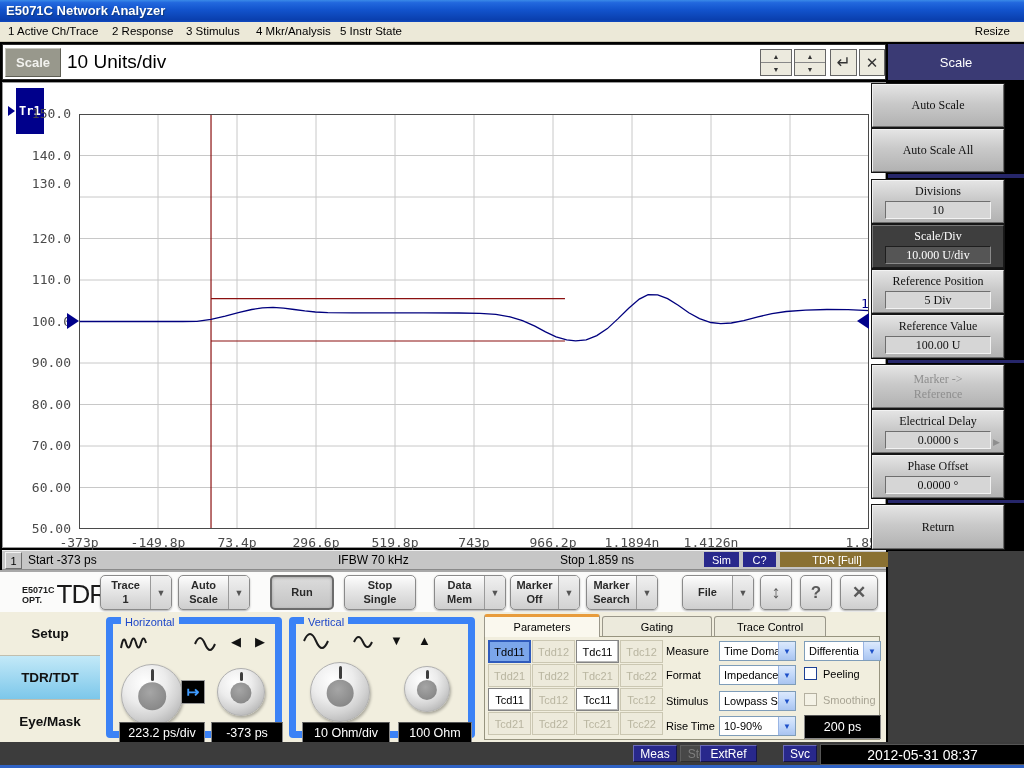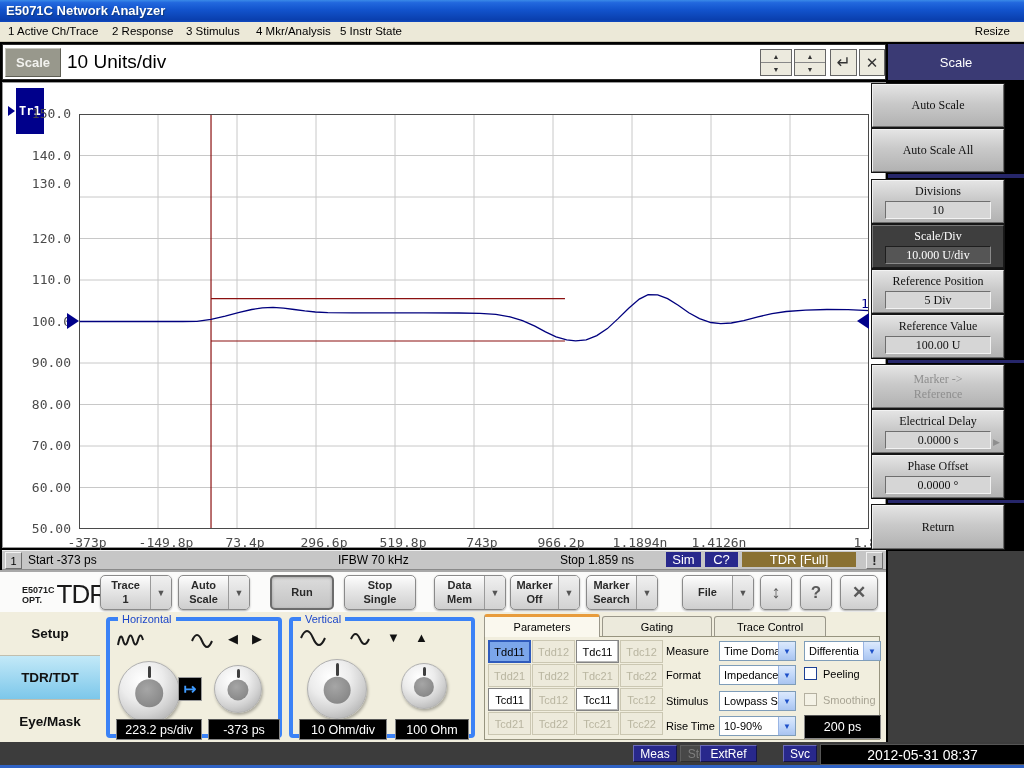--- a/index.html
+++ b/index.html
@@ -38,41 +38,41 @@
     border:1px solid #9a9a9a;box-sizing:border-box;}
   #trace-status{position:absolute;left:5px;top:5px;display:flex;align-items:center;
     font-family:"DejaVu Sans Mono",monospace;font-size:12px;color:#00008b;}
   #tr-arrow{width:0;height:0;border-top:5px solid transparent;border-bottom:5px solid transparent;
     border-left:7px solid #00008b;margin-right:1px;}
   #tr-badge{background:#00008b;color:#fff;padding:16px 3px;margin-right:6px;font-weight:bold;}
   #plot-svg{position:absolute;left:76px;top:31px;}
   #ylabels{position:absolute;left:10px;top:31px;width:58px;height:415px;}
   .ylabel{position:absolute;right:0;width:58px;text-align:right;font-family:"DejaVu Sans Mono",monospace;
     font-size:13px;color:#4a4a4a;}
-  #xlabels{position:absolute;left:84px;top:452px;width:634px;height:16px;}
+  #xlabels{position:absolute;left:76px;top:452px;width:634px;height:16px;}
   .xlabel{position:absolute;transform:translateX(-50%);font-family:"DejaVu Sans Mono",monospace;
     font-size:13px;color:#4a4a4a;white-space:nowrap;}
   #refmark-left{position:absolute;left:64px;top:230px;width:0;height:0;
     border-top:8px solid transparent;border-bottom:8px solid transparent;border-left:12px solid #00008b;}
   #refmark-right{position:absolute;left:854px;top:230px;width:0;height:0;
     border-top:8px solid transparent;border-bottom:8px solid transparent;border-right:12px solid #00008b;}
   #trace-num{position:absolute;left:858px;top:213px;font-family:"DejaVu Sans Mono",monospace;
     font-size:13px;color:#00008b;z-index:3;}
 
   
   #chstatus{position:absolute;left:2px;top:550px;width:884px;height:20px;background:#c6c6c6;
     border-top:1px solid #efefef;border-bottom:1px solid #8a8a8a;box-sizing:border-box;font-size:12px;color:#000;}
   #ch-num{position:absolute;left:3px;top:1px;width:15px;height:15px;background:#c6c6c6;
     border:1px solid;border-color:#f2f2f2 #6e6e6e #6e6e6e #f2f2f2;font-size:11px;
     display:flex;align-items:center;justify-content:center;}
   #ch-start{position:absolute;left:26px;top:2px;}
   #ch-ifbw{position:absolute;left:336px;top:2px;}
   #ch-stop{position:absolute;left:558px;top:2px;}
-  .badge{position:absolute;top:1px;height:15px;color:#fff;font-size:13px;
-    display:flex;align-items:center;justify-content:center;}
+  .badge{position:absolute;top:1px;height:15px;color:#fff;font-size:11px;
+    display:flex;align-items:center;justify-content:center;margin-left:38px;}
   #bdg-sim{left:664px;width:35px;background:#28288c;}
   #bdg-cq{left:703px;width:33px;background:#28288c;}
   #bdg-tdr{left:740px;width:114px;background:#8a7132;text-align:right;}
   #bdg-bang{left:864px;width:15px;background:#c6c6c6;color:#222;
     border:1px solid;border-color:#f0f0f0 #707070 #707070 #f0f0f0;font-weight:bold;}
 
   
   #toolbar{position:absolute;left:0;top:570px;width:886px;height:42px;background:#fbfbfa;
     border-top:2px solid #a8a8a8;box-sizing:border-box;}
   #tdr-logo{position:absolute;left:22px;top:7px;display:flex;align-items:center;color:#1a1a1a;}
@@ -97,21 +97,21 @@
   #tb-updown{left:760px;width:32px;font-size:18px;}
   #tb-help{left:800px;width:32px;font-size:17px;}
   #tb-close{left:840px;width:38px;font-size:17px;}
 
   
   #bottompanel{position:absolute;left:0;top:612px;width:886px;height:130px;background:#f1eede;}
   #leftmenu{position:absolute;left:0;top:0;width:100px;height:130px;}
   .lm-item{height:43px;display:flex;align-items:center;justify-content:center;font-size:13.5px;
     font-weight:bold;color:#111;border-bottom:1px solid #c2bfae;}
   .lm-item.selected{background:linear-gradient(180deg,#c3e9f8,#7cc7ea);}
-  .group{position:absolute;border:4px solid #3b82f6;border-radius:4px;box-sizing:border-box;}
+  .group{position:absolute;border:7px solid #3b82f6;border-radius:4px;box-sizing:border-box;}
   .legend{position:absolute;top:-8px;left:8px;background:#f1eede;padding:0 4px;font-size:11px;color:#1c46c8;}
   #hgroup{left:106px;top:5px;width:176px;height:121px;}
   #vgroup{left:289px;top:5px;width:186px;height:121px;}
   .knob{position:absolute;border-radius:50%;
     background:radial-gradient(circle at 38% 30%,#ffffff,#ececec 38%,#d2d2d2 62%,#a2a2a2 96%);
     border:1px solid #b0b0b0;box-shadow:1px 2px 3px rgba(0,0,0,.3);box-sizing:border-box;}
   .knob .cap{position:absolute;left:50%;top:52%;width:46%;height:46%;transform:translate(-50%,-50%);
     border-radius:50%;background:radial-gradient(circle at 42% 36%,#a6a6a6,#8c8c8c 65%,#7c7c7c);}
   .knob .tick{position:absolute;left:calc(50% - 1.5px);top:6%;width:3px;height:21%;background:#3e3e3e;border-radius:2px;}
   .tri{position:absolute;font-size:13px;color:#111;}

